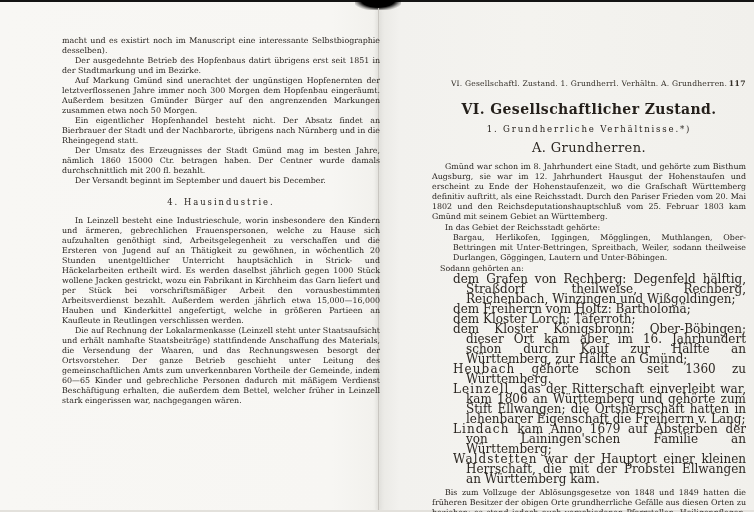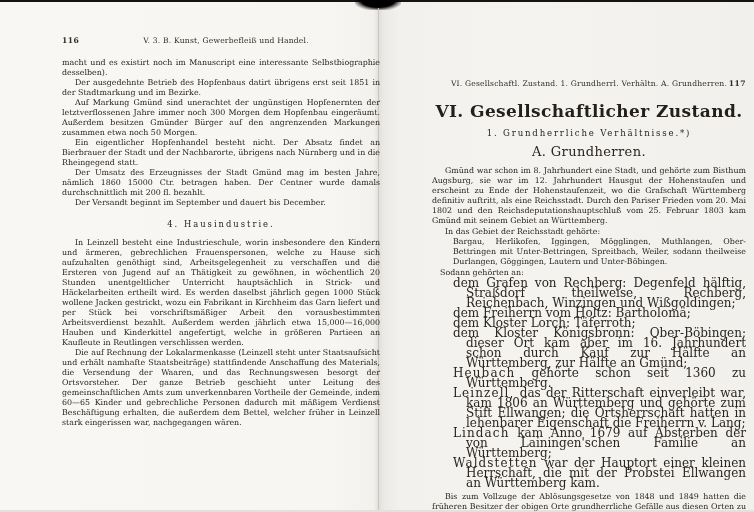--- a/index.html
+++ b/index.html
@@ -51,21 +51,21 @@
     text-align: justify; text-indent: 13px; color: #2a2520;
   }
   p.noindent { text-indent: 0; }
 
   .heading-spaced {
     margin: 11px 0 9px; font-size: 8.4px; font-weight: normal;
     text-align: center; letter-spacing: 2px; color: #2a2520;
   }
 
   .chapter {
-    margin: 1px 0 7px; font-size: 17px; font-weight: bold;
+    margin: 1px 0 7px; font-size: 14px; font-weight: bold;
     text-align: center; letter-spacing: 0.4px; color: #241f1a;
   }
   .section {
     margin: 0 0 6px; font-size: 8.6px; font-weight: normal;
     text-align: center; letter-spacing: 1.8px; color: #2a2520;
   }
   .subsection {
     margin: 0 0 7px; font-size: 13px; font-weight: normal;
     text-align: center; letter-spacing: 0.4px; color: #2a2520;
   }
@@ -93,24 +93,20 @@
 </head>
 <body>
 
 <div class="scan">
   <div class="top-edge"></div>
   <div class="gutter-blob"></div>
   <div class="gutter"></div>
   <div class="bottom-edge"></div>
 
   <div class="page page-left">
-    <div class="running-head">
-      <span class="pagenum-left">116</span>
-      <span class="run-title">V. 3. B. Kunst, Gewerbefleiß und Handel.</span>
-    </div>
     <p class="noindent">macht und es existirt noch im Manuscript eine interessante Selbstbiographie desselben).</p>
     <p>Der ausgedehnte Betrieb des Hopfenbaus datirt übrigens erst seit 1851 in der Stadtmarkung und im Bezirke.</p>
     <p>Auf Markung Gmünd sind unerachtet der ungünstigen Hopfenernten der letztverflossenen Jahre immer noch 300 Morgen dem Hopfenbau eingeräumt. Außerdem besitzen Gmünder Bürger auf den angrenzenden Markungen zusammen etwa noch 50 Morgen.</p>
     <p>Ein eigentlicher Hopfenhandel besteht nicht. Der Absatz findet an Bierbrauer der Stadt und der Nachbarorte, übrigens nach Nürnberg und in die Rheingegend statt.</p>
     <p>Der Umsatz des Erzeugnisses der Stadt Gmünd mag im besten Jahre, nämlich 1860 15000 Ctr. betragen haben. Der Centner wurde damals durchschnittlich mit 200 fl. bezahlt.</p>
     <p>Der Versandt beginnt im September und dauert bis December.</p>
     <h3 class="heading-spaced">4. Hausindustrie.</h3>
     <p>In Leinzell besteht eine Industrieschule, worin insbesondere den Kindern und ärmeren, gebrechlichen Frauenspersonen, welche zu Hause sich aufzuhalten genöthigt sind, Arbeitsgelegenheit zu verschaffen und die Ersteren von Jugend auf an Thätigkeit zu gewöhnen, in wöchentlich 20 Stunden unentgeltlicher Unterricht hauptsächlich in Strick- und Häckelarbeiten ertheilt wird. Es werden daselbst jährlich gegen 1000 Stück wollene Jacken gestrickt, wozu ein Fabrikant in Kirchheim das Garn liefert und per Stück bei vorschriftsmäßiger Arbeit den vorausbestimmten Arbeitsverdienst bezahlt. Außerdem werden jährlich etwa 15,000—16,000 Hauben und Kinderkittel angefertigt, welche in größeren Partieen an Kaufleute in Reutlingen verschlissen werden.</p>
     <p>Die auf Rechnung der Lokalarmenkasse (Leinzell steht unter Staatsaufsicht und erhält namhafte Staatsbeiträge) stattfindende Anschaffung des Materials, die Versendung der Waaren, und das Rechnungswesen besorgt der Ortsvorsteher. Der ganze Betrieb geschieht unter Leitung des gemeinschaftlichen Amts zum unverkennbaren Vortheile der Gemeinde, indem 60—65 Kinder und gebrechliche Personen dadurch mit mäßigem Verdienst Beschäftigung erhalten, die außerdem dem Bettel, welcher früher in Leinzell stark eingerissen war, nachgegangen wären.</p>
   </div>

